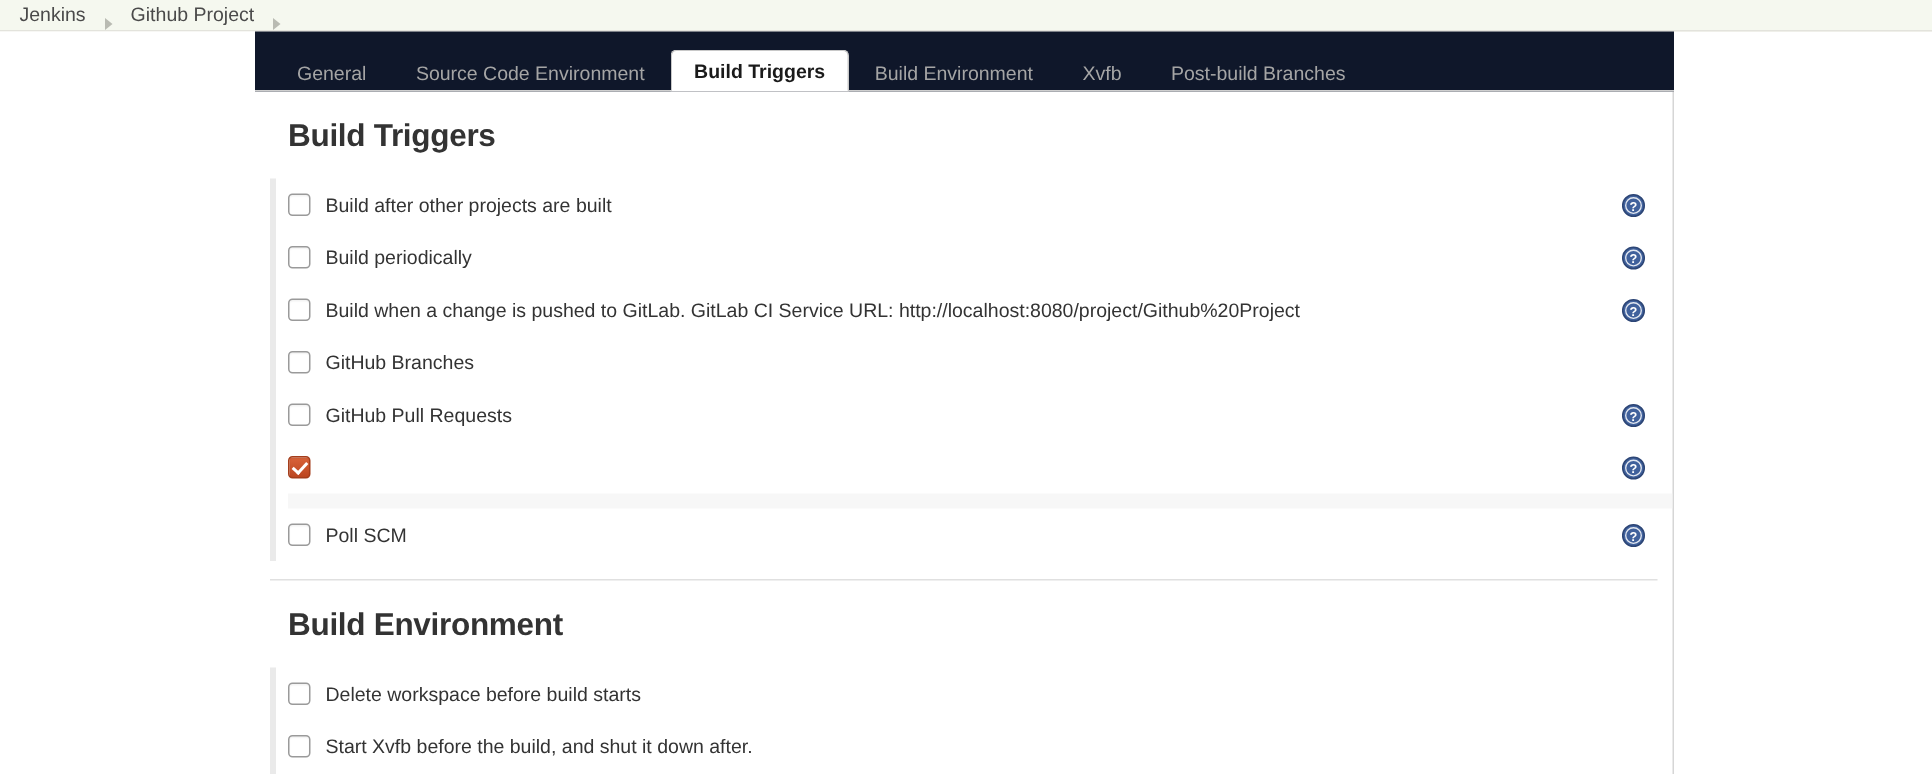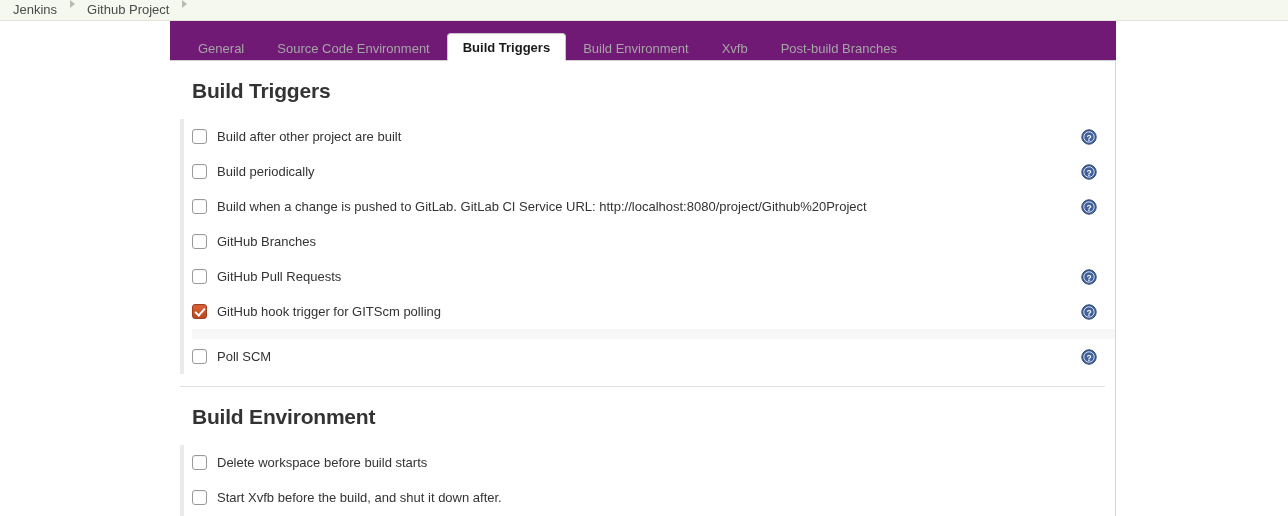--- a/index.html
+++ b/index.html
@@ -17,21 +17,21 @@
     color: #333333;
     -webkit-font-smoothing: antialiased;
   }
 
   
   .breadcrumb-bar {
     height: 21px;
     background: #f5f8ef;
     border-bottom: 1px solid #e3e3dc;
     display: flex;
-    align-items: flex-start;
+    align-items: flex-end;
     padding-left: 13px;
     box-sizing: border-box;
   }
   .crumb {
     font-size: 13px;
     color: #4a4a4a;
     text-decoration: none;
     white-space: nowrap;
     line-height: 20px;
   }
@@ -69,21 +69,21 @@
     top: 0;
     width: 946px;
     height: 495px;
     box-sizing: border-box;
   }
 
   
   .tab-bar {
     position: relative;
     height: 40px;
-    background: #701a75;
+    background: #0f172a;
     border-bottom: 1px solid #cfcfcf;
     box-sizing: border-box;
     padding-left: 12px;
     display: flex;
     align-items: flex-end;
     z-index: 2;
   }
   .tab {
     font-size: 13px;
     color: #a5a5a5;
@@ -242,21 +242,21 @@
         <div class="tab">Post-build Branches</div>
       </div>
 
     <div class="panel">
       <div id="sections-root">
           <div>
     <h1 class="section-title">Build Triggers</h1>
     <div class="block">
               <div class="row">
     <span class="cb"></span>
-    <span class="row-label">Build after other project are built</span>
+    <span class="row-label">Build after other projects are built</span>
     <span class="help-icon">
       <svg width="16" height="16" viewBox="0 0 16 16" xmlns="http://www.w3.org/2000/svg">
         <circle cx="8" cy="8" r="7.2" fill="#40619c" stroke="#2d4676" stroke-width="1"></circle>
         <circle cx="8" cy="8" r="5.2" fill="none" stroke="#ffffff" stroke-width="0.9" opacity="0.85"></circle>
         <text x="8" y="11.6" font-family="Liberation Sans, sans-serif" font-size="8.5" font-weight="bold" fill="#ffffff" text-anchor="middle">?</text>
       </svg>
     </span>
   </div>
               <div class="row">
     <span class="cb"></span>
@@ -291,21 +291,20 @@
     <span class="help-icon">
       <svg width="16" height="16" viewBox="0 0 16 16" xmlns="http://www.w3.org/2000/svg">
         <circle cx="8" cy="8" r="7.2" fill="#40619c" stroke="#2d4676" stroke-width="1"></circle>
         <circle cx="8" cy="8" r="5.2" fill="none" stroke="#ffffff" stroke-width="0.9" opacity="0.85"></circle>
         <text x="8" y="11.6" font-family="Liberation Sans, sans-serif" font-size="8.5" font-weight="bold" fill="#ffffff" text-anchor="middle">?</text>
       </svg>
     </span>
   </div>
               <div class="row">
     <span class="cb checked"></span>
-    <span class="row-label">GitHub hook trigger for GITScm polling</span>
     <span class="help-icon">
       <svg width="16" height="16" viewBox="0 0 16 16" xmlns="http://www.w3.org/2000/svg">
         <circle cx="8" cy="8" r="7.2" fill="#40619c" stroke="#2d4676" stroke-width="1"></circle>
         <circle cx="8" cy="8" r="5.2" fill="none" stroke="#ffffff" stroke-width="0.9" opacity="0.85"></circle>
         <text x="8" y="11.6" font-family="Liberation Sans, sans-serif" font-size="8.5" font-weight="bold" fill="#ffffff" text-anchor="middle">?</text>
       </svg>
     </span>
   </div>
               <div class="row shaded" style="height: 10px;"></div>
               <div class="row">

